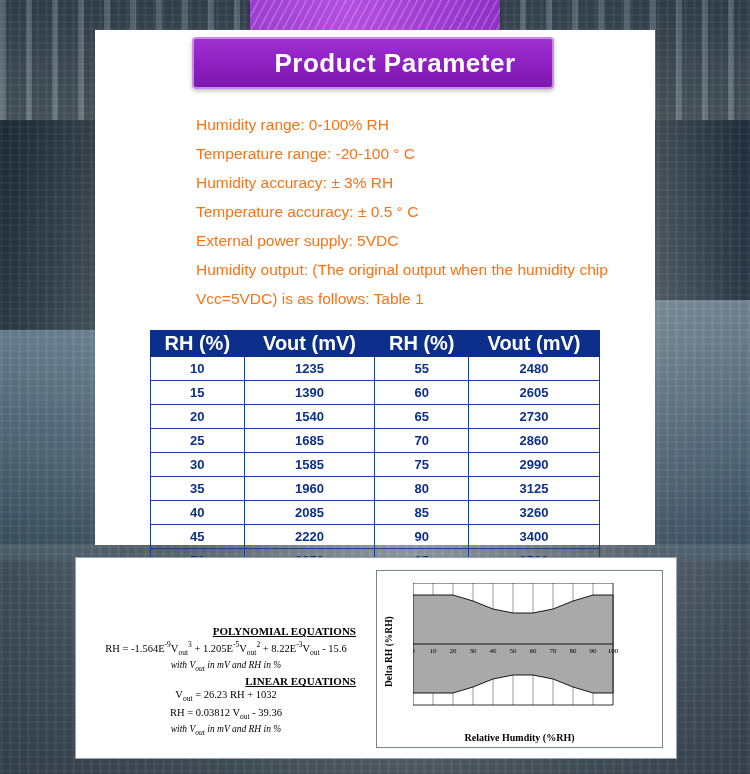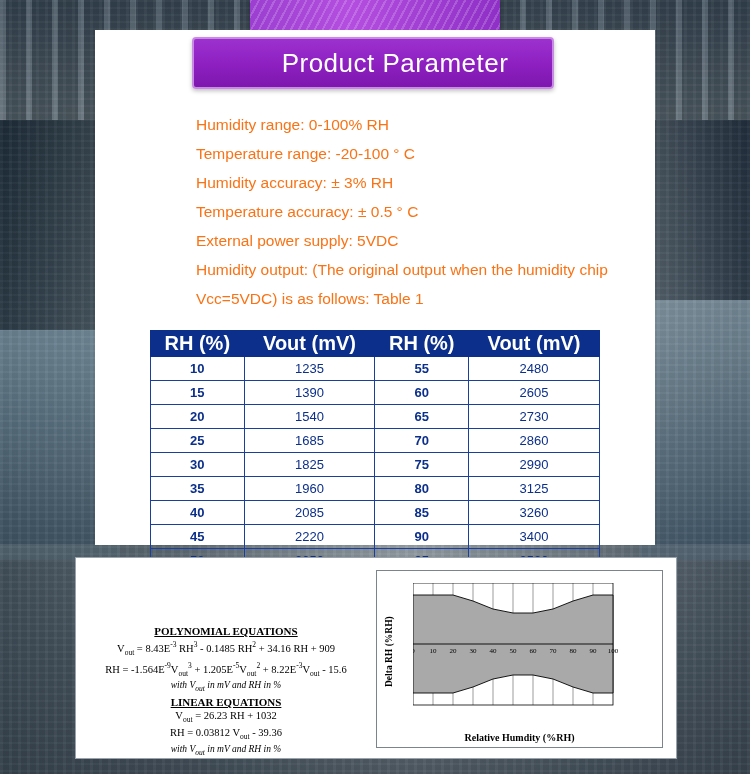--- a/index.html
+++ b/index.html
@@ -95,21 +95,21 @@
     border: 2px solid #c98ae6;
     border-radius: 4px;
     box-shadow: 0 2px 4px rgba(0,0,0,.25);
     display: flex;
     align-items: center;
     justify-content: center;
   }
   .title-plate span {
     color: #ffffff;
     font-size: 26px;
-    font-weight: normal;
+    font-weight: bold;
     letter-spacing: .5px;
     margin-left: 44px;
   }
 
   
   .specs {
     position: absolute;
     left: 196px;
     top: 110px;
     width: 520px;
@@ -142,21 +142,21 @@
     border: 1px solid #1b3f9e;
     height: 21px;
     text-align: center;
     font-size: 13px;
     color: #0b2f8a;
   }
   .param-table td.rh {
     font-weight: bold;
   }
   .param-table td.vout {
-    font-weight: normal;
+    font-weight: bold;
   }
 
   
   .figure-panel {
     position: absolute;
     left: 75px;
     top: 557px;
     width: 600px;
     height: 200px;
     background: #ffffff;
@@ -170,20 +170,21 @@
     width: 260px;
     text-align: center;
     color: #000;
     font-family: "Liberation Serif", serif;
   }
   .eq-head {
     font-size: 11px;
     font-weight: bold;
     text-decoration: underline;
     line-height: 14px;
+    text-align: right;
   }
   .eq-line {
     font-size: 10.5px;
     line-height: 13px;
   }
   .eq-note {
     font-size: 9.5px;
     font-style: italic;
     line-height: 13px;
   }
@@ -290,21 +291,21 @@
       <td class="vout">2730</td>
     </tr>
     <tr>
       <td class="rh">25</td>
       <td class="vout">1685</td>
       <td class="rh">70</td>
       <td class="vout">2860</td>
     </tr>
     <tr>
       <td class="rh">30</td>
-      <td class="vout">1825</td>
+      <td class="vout">1585</td>
       <td class="rh">75</td>
       <td class="vout">2990</td>
     </tr>
     <tr>
       <td class="rh">35</td>
       <td class="vout">1960</td>
       <td class="rh">80</td>
       <td class="vout">3125</td>
     </tr>
     <tr>
@@ -325,23 +326,20 @@
       <td class="rh">95</td>
       <td class="vout">3530</td>
     </tr>
   </tbody>
 </table>
 
 <div class="figure-panel">
 
   <div class="equations">
     <div class="eq-head">POLYNOMIAL EQUATIONS</div>
-    <div class="eq-line">
-      V<sub>out</sub> = 8.43E<sup>-3</sup> RH<sup>3</sup> - 0.1485 RH<sup>2</sup> + 34.16 RH + 909
-    </div>
     <div class="eq-line">
       RH = -1.564E<sup>-9</sup>V<sub>out</sub><sup>3</sup> + 1.205E<sup>-5</sup>V<sub>out</sub><sup>2</sup> + 8.22E<sup>-3</sup>V<sub>out</sub> - 15.6
     </div>
     <div class="eq-note">
       with V<sub>out</sub> in mV and RH in %
     </div>
     <div class="eq-head">LINEAR EQUATIONS</div>
     <div class="eq-line">
       V<sub>out</sub> = 26.23 RH + 1032
     </div>

